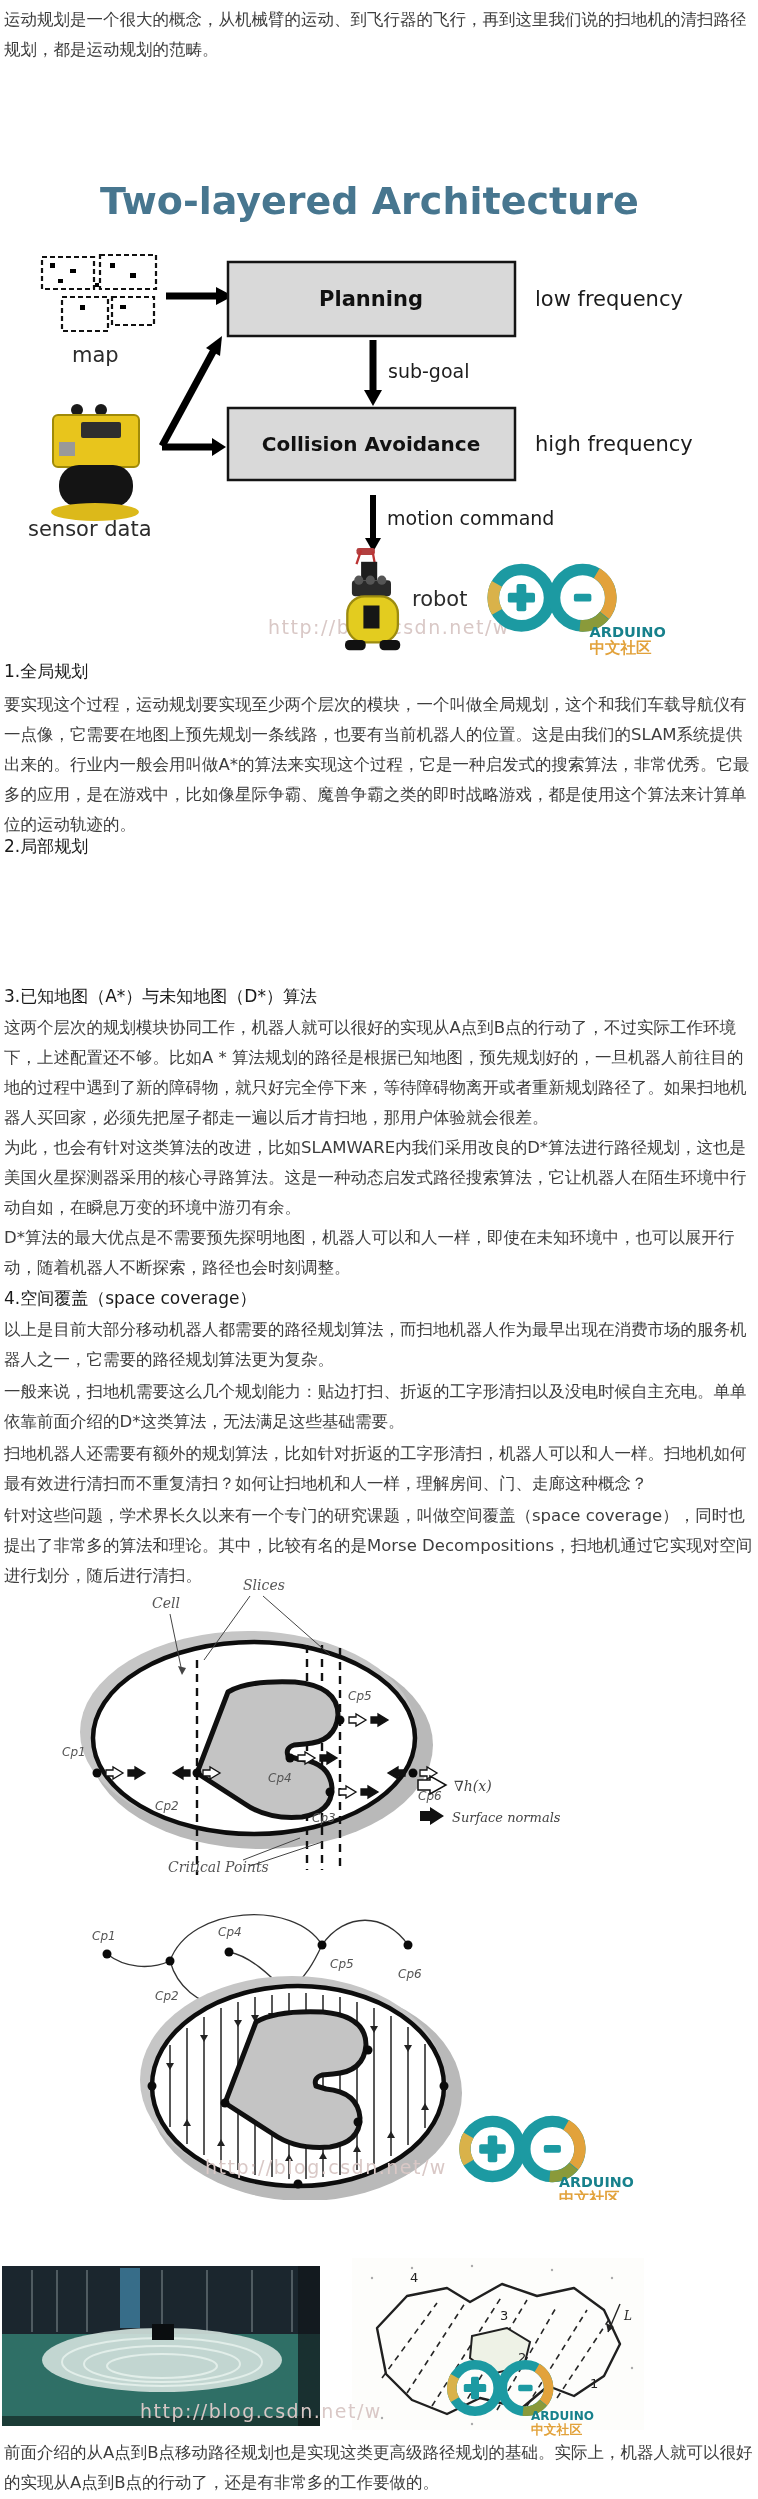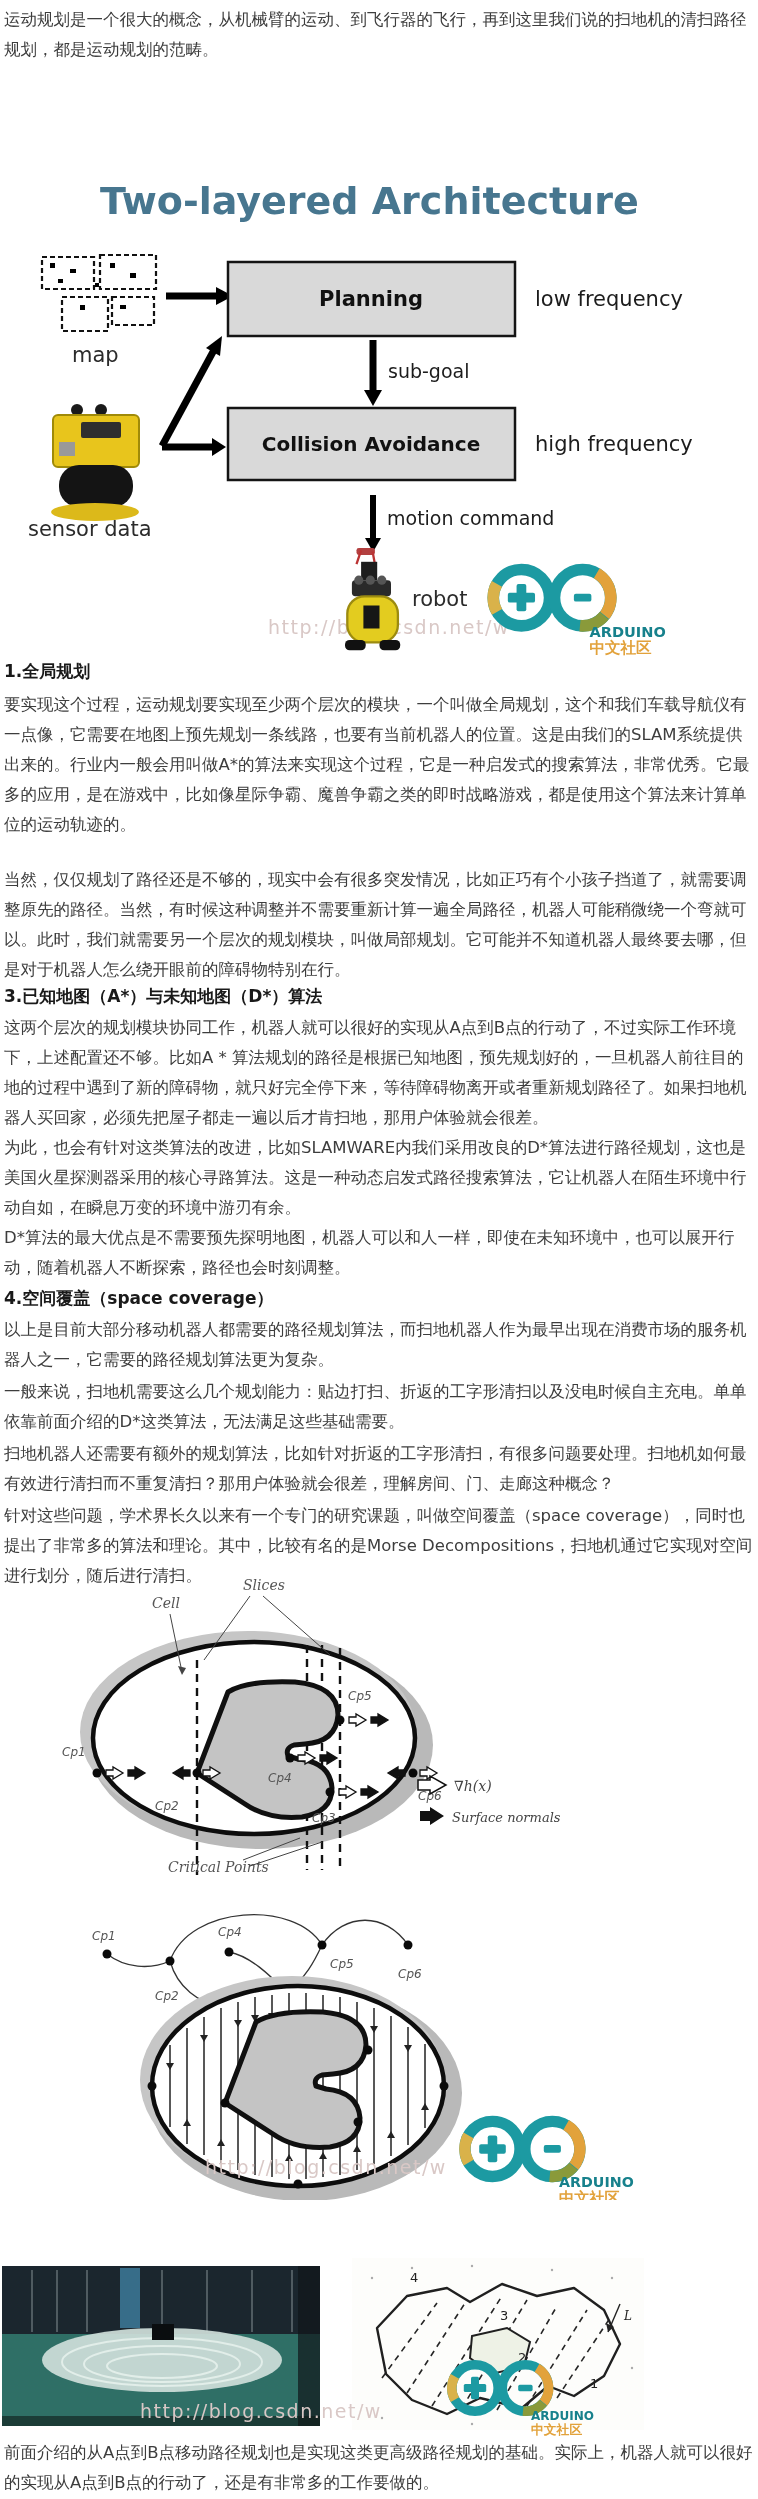--- a/index.html
+++ b/index.html
@@ -1,20 +1,20 @@
 <!DOCTYPE html>
 <html><head>
 <meta charset="utf-8">
 <style>
   html,body{margin:0;padding:0;background:#fff;}
   #page{position:relative;width:758px;height:2499px;background:#fff;overflow:hidden;
         font-family:"DejaVu Sans","Liberation Sans",sans-serif;}
   .abs{position:absolute;}
   .para{font-size:16.5px;line-height:30px;color:#3d3d3d;width:750px;left:4px;}
-  .h{font-size:17px;line-height:26px;font-weight:bold;color:#191919;width:750px;left:4px;}
+  .h{font-size:17px;line-height:26px;font-weight:normal;color:#191919;width:750px;left:4px;}
   svg text{font-family:"DejaVu Sans","Liberation Sans",sans-serif;}
   svg .serif{font-family:"DejaVu Serif","Liberation Serif",serif;font-style:italic;}
   .wm{fill:#d9c8c6;letter-spacing:1.5px;}
 </style>
 </head>
 <body>
 
 <svg width="0" height="0" style="position:absolute" aria-hidden="true">
   <symbol id="arduino-logo" viewBox="0 0 200 105">
     <g>
@@ -118,31 +118,31 @@
       <rect x="30" y="80" width="18" height="9" rx="4" fill="#111"></rect>
     </g>
     <text x="412" y="456" font-size="21" fill="#2b2b2b">robot</text>
 
     <use href="#arduino-logo" x="472" y="404" width="196" height="102"></use>
   </svg>
 
   <div class="abs h" style="top:658px">1.全局规划</div>
   <div class="abs para" style="top:690px">要实现这个过程，运动规划要实现至少两个层次的模块，一个叫做全局规划，这个和我们车载导航仪有一点像，它需要在地图上预先规划一条线路，也要有当前机器人的位置。这是由我们的SLAM系统提供出来的。行业内一般会用叫做A*的算法来实现这个过程，它是一种启发式的搜索算法，非常优秀。它最多的应用，是在游戏中，比如像星际争霸、魔兽争霸之类的即时战略游戏，都是使用这个算法来计算单位的运动轨迹的。</div>
 
-  <div class="abs para" style="top:865px">当然，仅仅规划了路径还是不够的，现实中会有很多突发情况，比如正巧有个小孩子挡道了，就需要调整原先的路径。当然，有时候这种调整并不需要重新计算一遍全局路径，机器人可能稍微绕一个弯就可以。此时，我们就需要另一个层次的规划模块，叫做局部规划。它可能并不知道机器人最终要去哪，但是对于机器人怎么绕开眼前的障碍物特别在行。</div>
+  <div class="abs h" style="top:833px">2.局部规划</div>
 
   <div class="abs h" style="top:983px">3.已知地图（A*）与未知地图（D*）算法</div>
   <div class="abs para" style="top:1013px">这两个层次的规划模块协同工作，机器人就可以很好的实现从A点到B点的行动了，不过实际工作环境下，上述配置还不够。比如A * 算法规划的路径是根据已知地图，预先规划好的，一旦机器人前往目的地的过程中遇到了新的障碍物，就只好完全停下来，等待障碍物离开或者重新规划路径了。如果扫地机器人买回家，必须先把屋子都走一遍以后才肯扫地，那用户体验就会很差。</div>
   <div class="abs para" style="top:1133px">为此，也会有针对这类算法的改进，比如SLAMWARE内我们采用改良的D*算法进行路径规划，这也是美国火星探测器采用的核心寻路算法。这是一种动态启发式路径搜索算法，它让机器人在陌生环境中行动自如，在瞬息万变的环境中游刃有余。</div>
   <div class="abs para" style="top:1223px">D*算法的最大优点是不需要预先探明地图，机器人可以和人一样，即使在未知环境中，也可以展开行动，随着机器人不断探索，路径也会时刻调整。</div>
 
   <div class="abs h" style="top:1285px">4.空间覆盖（space coverage）</div>
   <div class="abs para" style="top:1377px">一般来说，扫地机需要这么几个规划能力：贴边打扫、折返的工字形清扫以及没电时候自主充电。单单依靠前面介绍的D*这类算法，无法满足这些基础需要。</div>
   <div class="abs para" style="top:1315px">以上是目前大部分移动机器人都需要的路径规划算法，而扫地机器人作为最早出现在消费市场的服务机器人之一，它需要的路径规划算法更为复杂。</div>
-  <div class="abs para" style="top:1439px">扫地机器人还需要有额外的规划算法，比如针对折返的工字形清扫，有很多问题要处理。扫地机如何最有效进行清扫而不重复清扫？那用户体验就会很差，理解房间、门、走廊这种概念？</div>
+  <div class="abs para" style="top:1439px">扫地机器人还需要有额外的规划算法，比如针对折返的工字形清扫，机器人可以和人一样。扫地机如何最有效进行清扫而不重复清扫？如何让扫地机和人一样，理解房间、门、走廊这种概念？</div>
   <div class="abs para" style="top:1501px">针对这些问题，学术界长久以来有一个专门的研究课题，叫做空间覆盖（space coverage），同时也提出了非常多的算法和理论。其中，比较有名的是Morse Decompositions，扫地机通过它实现对空间进行划分，随后进行清扫。</div>
 
   <svg class="abs" style="top:1560px;left:0" width="758" height="640" viewBox="0 0 758 640">
 
     <g>
       <ellipse cx="261" cy="185" rx="172" ry="104" fill="#b9b9b9"></ellipse>
       <ellipse cx="248" cy="172" rx="168" ry="101" fill="#c6c6c6"></ellipse>
       <ellipse cx="254" cy="178" rx="161" ry="96" fill="#fff" stroke="#0d0d0d" stroke-width="4.5"></ellipse>
 
       <path d="M197,100 V315 M307,85 V310 M322,85 V310 M340,88 V308" stroke="#111" stroke-width="2.4" stroke-dasharray="8,6" fill="none"></path>

